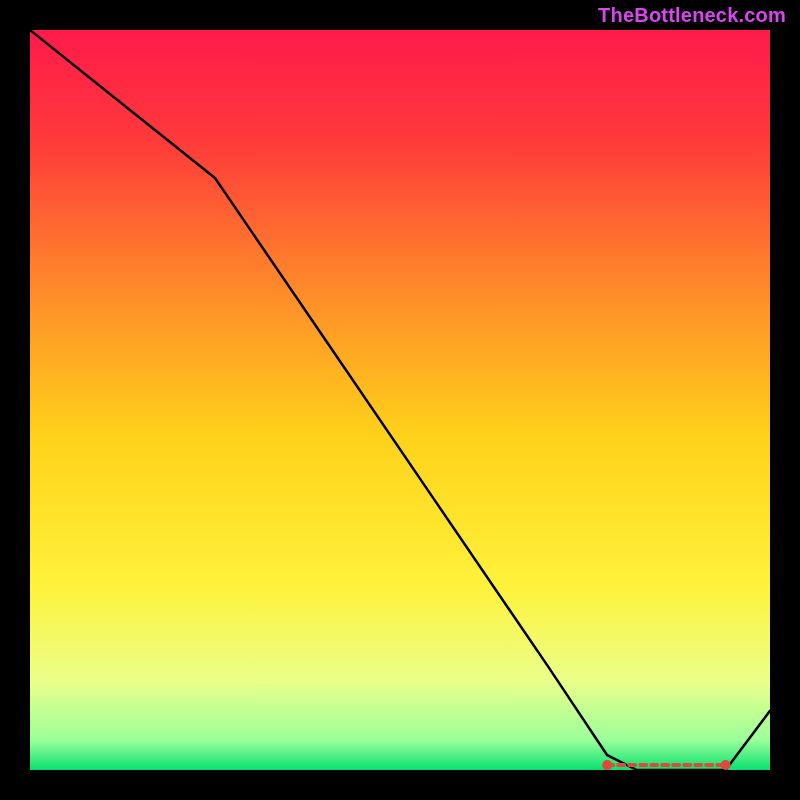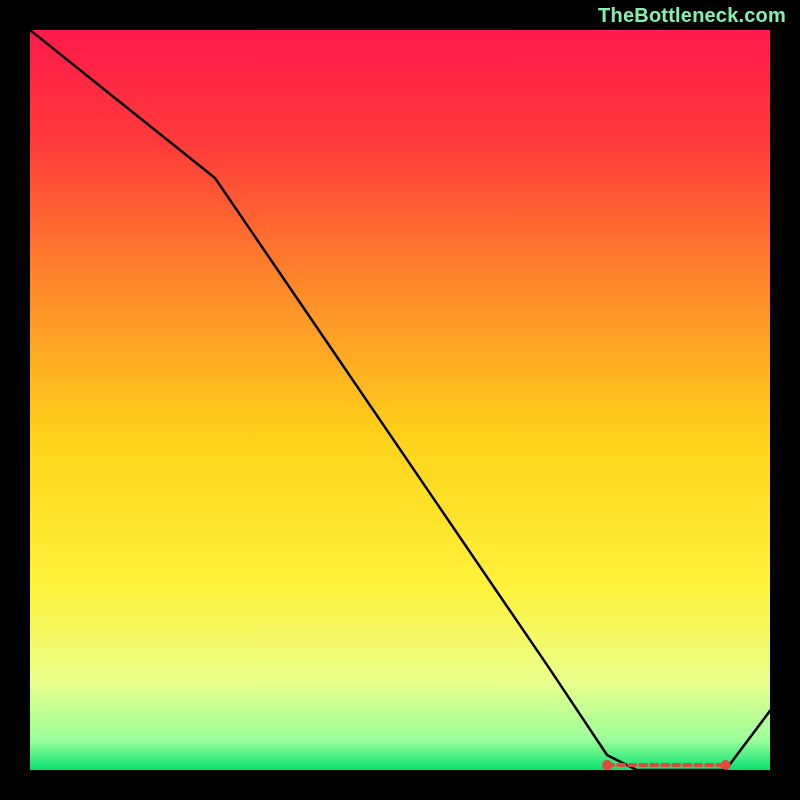--- a/index.html
+++ b/index.html
@@ -15,21 +15,21 @@
     width: 800px;
     height: 800px;
   }
   .watermark {
     position: absolute;
     top: 4px;
     right: 14px;
     font-family: Arial, Helvetica, sans-serif;
     font-size: 20px;
     font-weight: 600;
-    color: #86efac;
+    color: #d946ef;
     letter-spacing: 0.2px;
   }
   .plot {
     position: absolute;
     left: 30px;
     top: 30px;
     width: 740px;
     height: 740px;
   }
   svg { display: block; }

